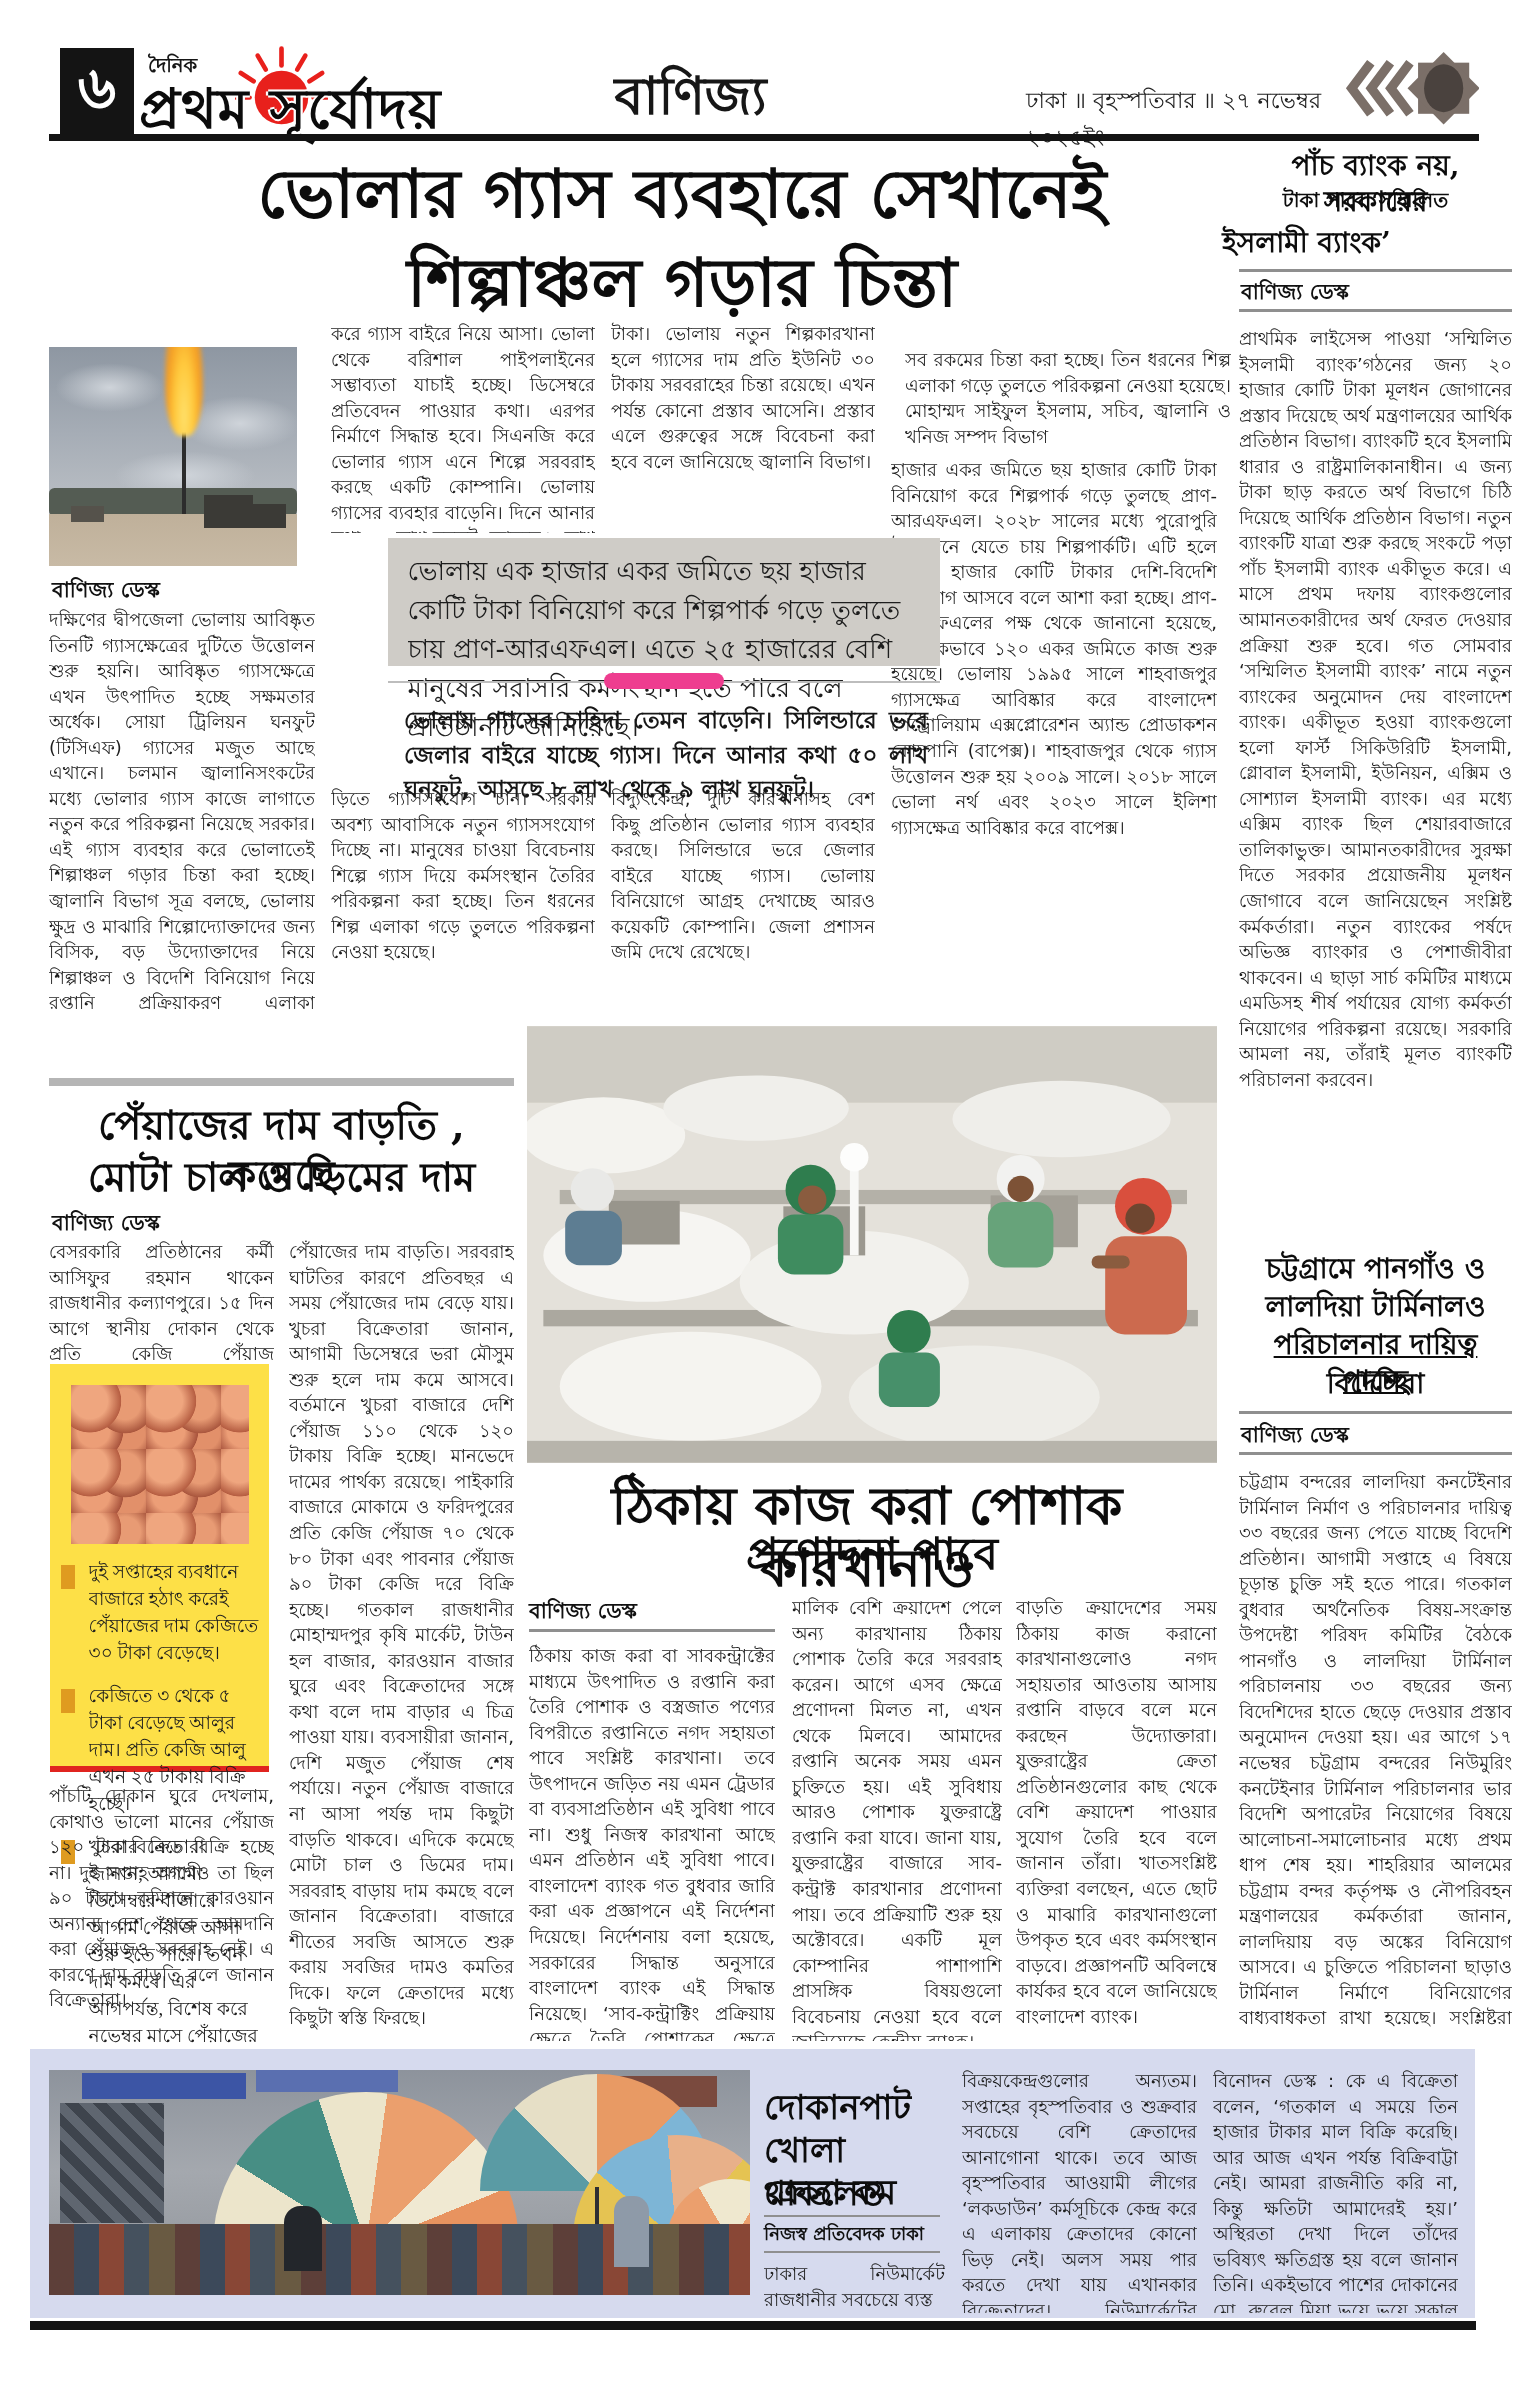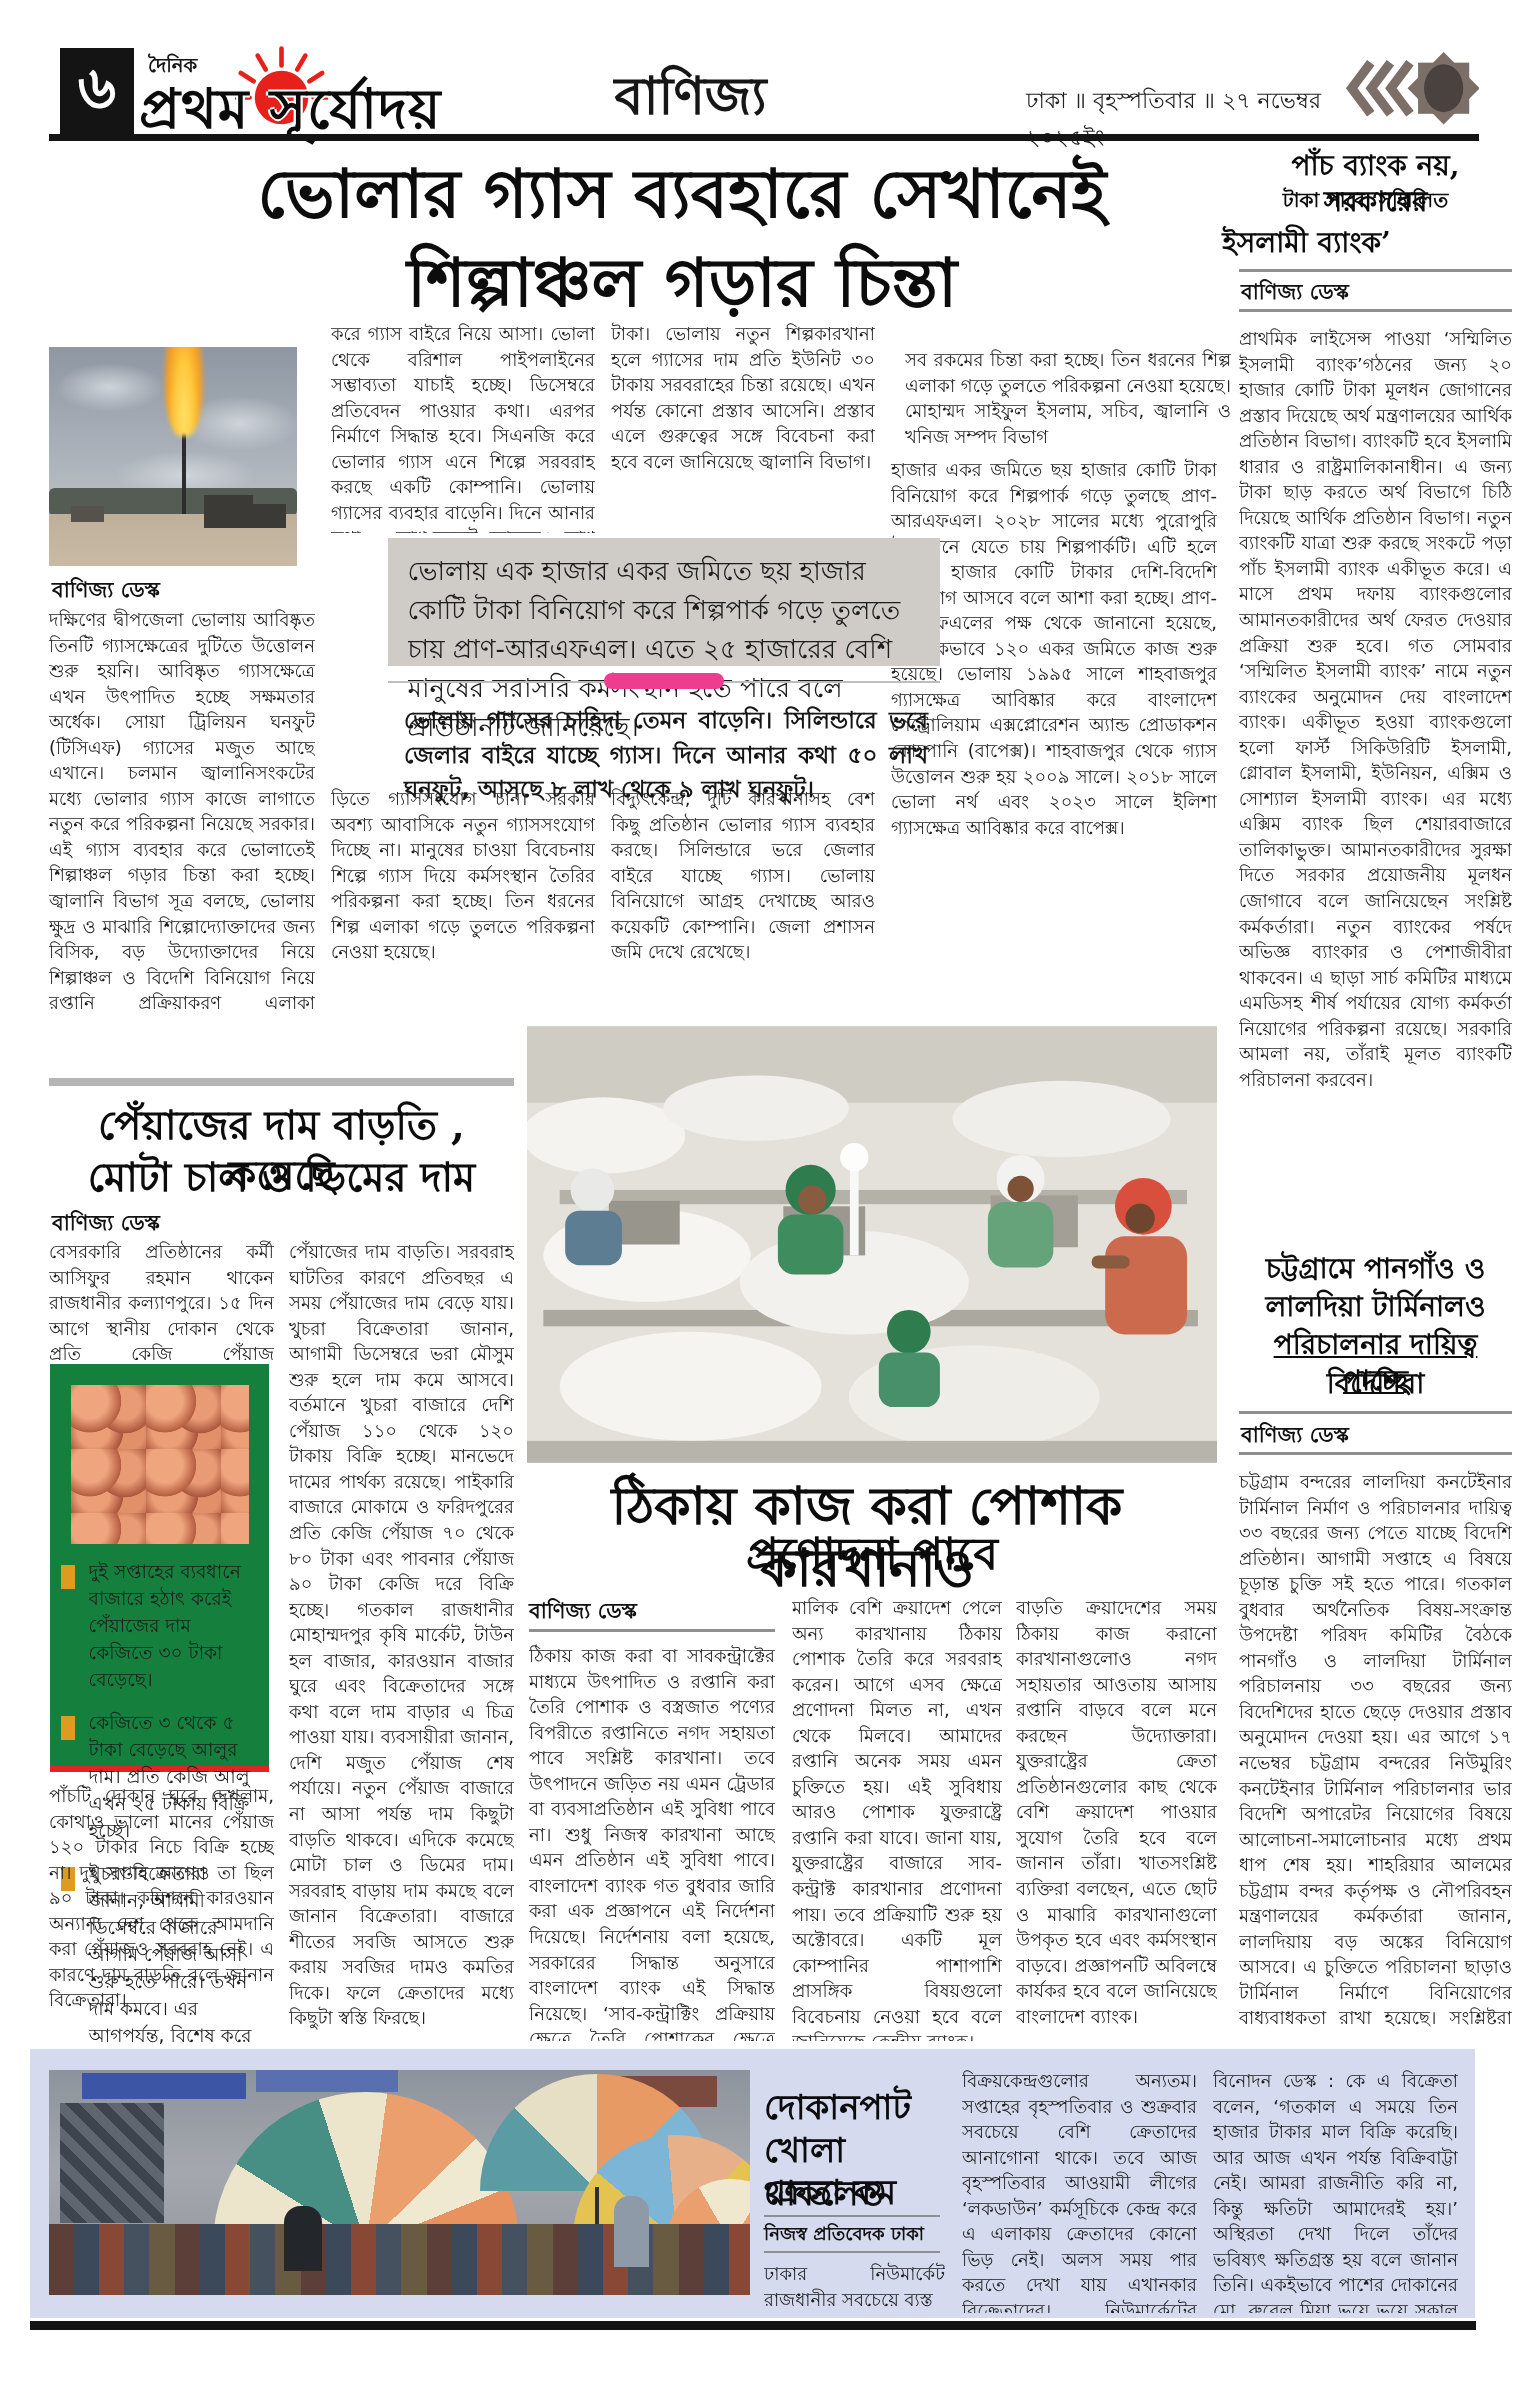--- a/index.html
+++ b/index.html
@@ -36,21 +36,21 @@
   .flare-flame{position:absolute;background:radial-gradient(ellipse at 50% 85%,#ffe06a 0%,#ffc93d 35%,#f49c22 65%,rgba(244,156,34,0) 100%);
                filter:blur(2.2px);border-radius:46% 54% 40% 40%;}
   .shed{position:absolute;background:#3b3a36;}
   .onion-img{background-color:#cf7350;
      background-image:
        radial-gradient(circle at 25% 25%, #efa67f 0%, #efa67f 24%, #b65e42 42%, rgba(0,0,0,0) 43%),
        radial-gradient(circle at 72% 30%, #e89b74 0%, #e89b74 22%, #aa573e 41%, rgba(0,0,0,0) 42%),
        radial-gradient(circle at 30% 72%, #ec9e77 0%, #ec9e77 23%, #a9543d 42%, rgba(0,0,0,0) 43%),
        radial-gradient(circle at 76% 76%, #e2906a 0%, #e2906a 22%, #a04f39 40%, rgba(0,0,0,0) 41%);
      background-size:75px 64px;}
-  .onionbox{background:#15803d;border-bottom:6.5px solid #e0241f;box-sizing:border-box;}
+  .onionbox{background:#fde047;border-bottom:6.5px solid #e0241f;box-sizing:border-box;font-family:Liberation Serif, serif;}
   .bullet-row{position:relative;padding-left:31px;margin-bottom:16.4px;}
   .bullet-sq{position:absolute;left:3.3px;top:5.5px;width:14px;height:24px;background:#df9b20;}
   .bullet-row .t{font-size:18.6px;line-height:1.45;text-align:left;}
   .lavender{background:#d6daee;}
   .umb{position:absolute;}
   .pole{position:absolute;background:#2e2e33;width:4.4px;}
   .crowd{position:absolute;left:0;right:0;bottom:0;height:71px;
      background:repeating-linear-gradient(90deg,#6d4a43 0 25px,#46566a 25px 50px,#a1543f 50px 75px,#515f6e 75px 100px,#7c6a4e 100px 126px);
      filter:brightness(.85);}
   .mkt-bg{background:linear-gradient(180deg,#8d939c 0%,#a4a8ae 45%,#90949a 100%);}

